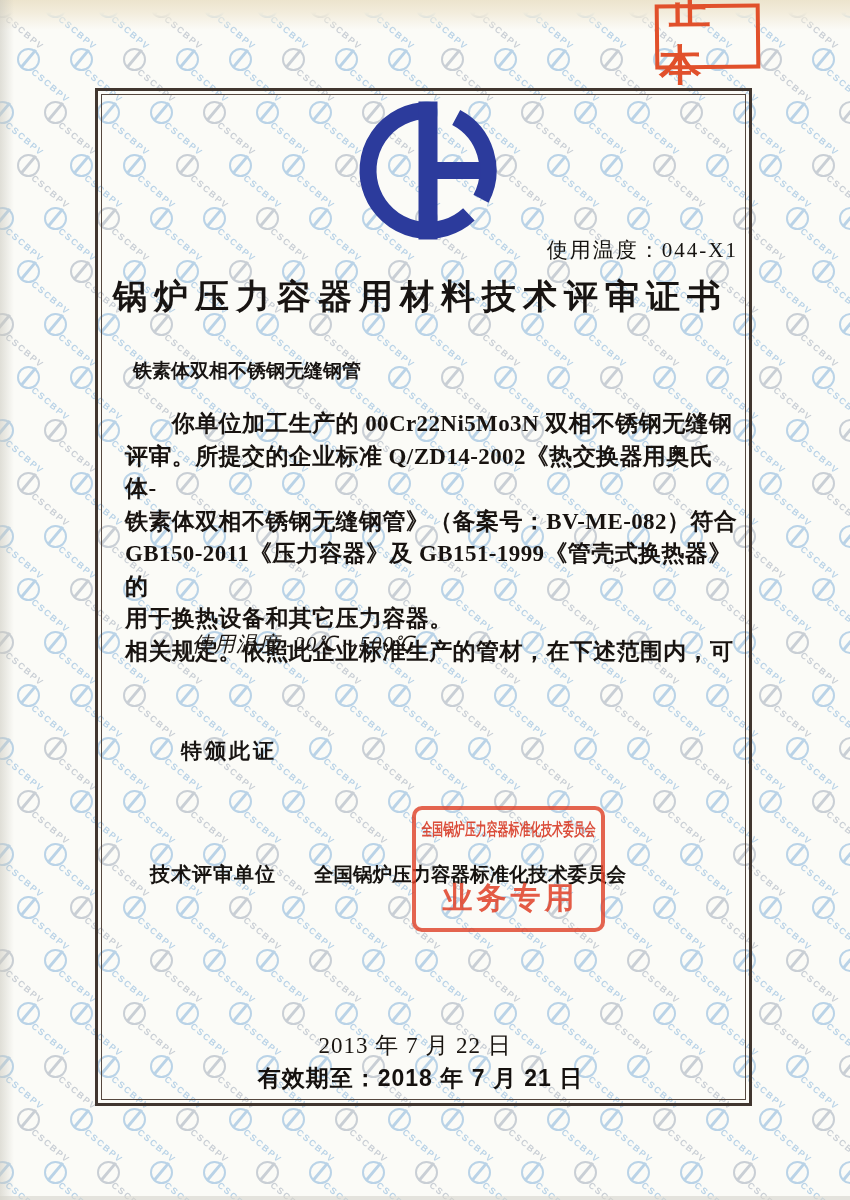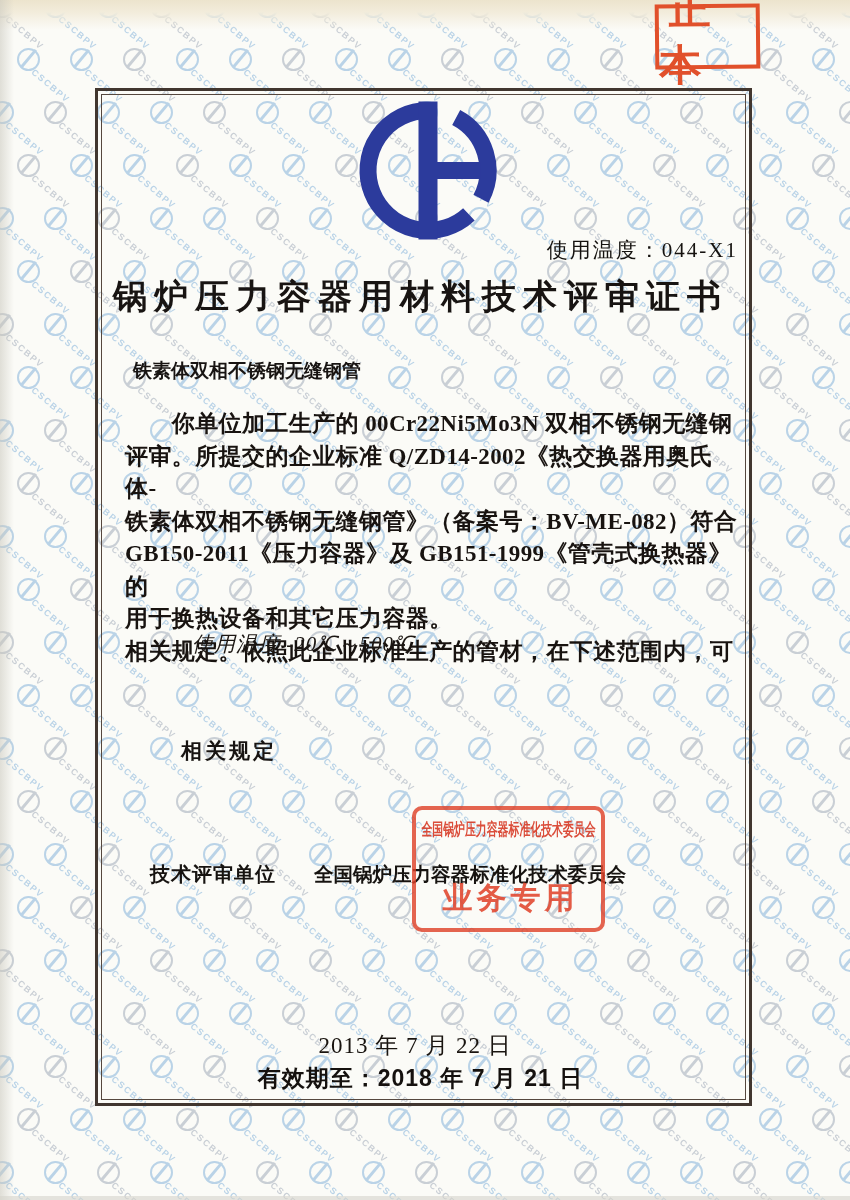--- a/index.html
+++ b/index.html
@@ -1626,21 +1626,21 @@
   <div>铁素体双相不锈钢无缝钢管》（备案号：BV-ME-082）符合</div>
   <div>GB150-2011《压力容器》及 GB151-1999《管壳式换热器》的</div>
   <div>用于换热设备和其它压力容器。</div>
   <div>相关规定。依照此企业标准生产的管材，在下述范围内，可</div>
 </div>
 
 <div class="specs">
   <div>使用温度 -20℃～500℃</div>
 </div>
 
-<div class="grant">相关规定</div>
+<div class="grant">特颁此证</div>
 
 <div class="review-line">
   <span class="review-label">技术评审单位</span><span class="review-gap"></span><span class="review-org">全国锅炉压力容器标准化技术委员会</span>
 </div>
 
 <div class="seal">
   <div class="seal-org">全国锅炉压力容器标准化技术委员会</div>
   <div class="seal-purpose">业务专用</div>
 </div>
 

